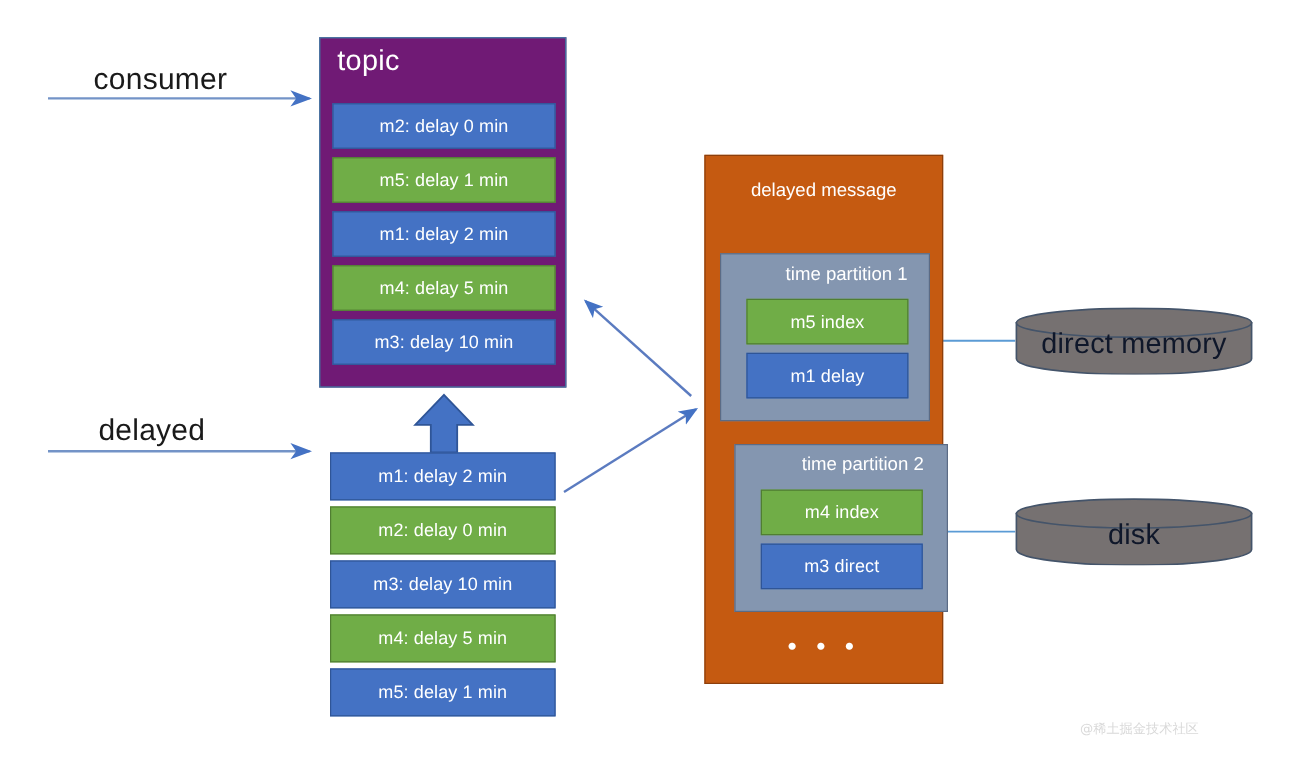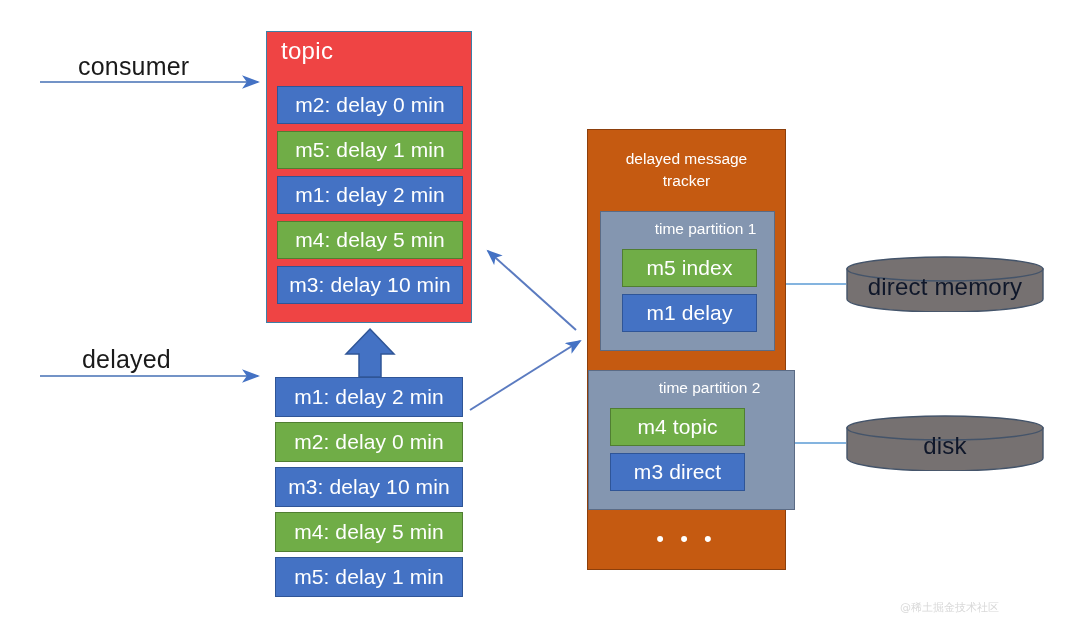--- a/index.html
+++ b/index.html
@@ -22,40 +22,40 @@
   
   .flow-label {
     font-size: 25px;
     color: #1a1a1a;
     white-space: nowrap;
     letter-spacing: 0.2px;
   }
 
   
   .topic-box {
-    background: #ef4444;
+    background: #701a75;
     border: 1px solid #3d7fa6;
     box-sizing: border-box;
   }
   .topic-title {
     position: absolute;
     left: 14px;
     top: 5px;
     font-size: 24px;
     color: #ffffff;
     letter-spacing: 0.3px;
   }
 
   
   .msg {
     box-sizing: border-box;
     display: flex;
     align-items: center;
     justify-content: center;
-    font-size: 21px;
+    font-size: 15px;
     color: #ffffff;
     letter-spacing: 0.1px;
   }
   .msg.blue  { background: #4472C4; border: 1px solid #2f5597; }
   .msg.green { background: #70AD47; border: 1px solid #507e32; }
 
   
   .tracker-box {
     background: #C55A11;
     border: 1px solid #8c3f0c;
@@ -176,32 +176,31 @@
     <div class="abs msg blue" style="left:0; top:0px;   width:188px; height:40px;">m1: delay 2 min</div>
     <div class="abs msg green" style="left:0; top:45px;  width:188px; height:40px;">m2: delay 0 min</div>
     <div class="abs msg blue" style="left:0; top:90px;  width:188px; height:40px;">m3: delay 10 min</div>
     <div class="abs msg green" style="left:0; top:135px; width:188px; height:40px;">m4: delay 5 min</div>
     <div class="abs msg blue" style="left:0; top:180px; width:188px; height:40px;">m5: delay 1 min</div>
   </div>
 
   <div class="abs tracker-box" style="left:587px; top:129px; width:199px; height:441px;">
     <div class="tracker-title">
       <div>delayed message</div>
-      <div>tracker</div>
     </div>
 
     <div class="abs partition-box" style="left:12px; top:81px; width:175px; height:140px;">
       <div class="partition-title">time partition 1</div>
       <div class="abs msg green" style="left:21px; top:37px; width:135px; height:38px;">m5 index</div>
       <div class="abs msg blue" style="left:21px; top:82px; width:135px; height:38px;">m1 delay</div>
     </div>
 
-    <div class="abs partition-box" style="left:0; top:240px; width:207px; height:140px;">
+    <div class="abs partition-box" style="left:24px; top:240px; width:178px; height:140px;">
       <div class="partition-title">time partition 2</div>
-      <div class="abs msg green" style="left:21px; top:37px; width:135px; height:38px;">m4 topic</div>
+      <div class="abs msg green" style="left:21px; top:37px; width:135px; height:38px;">m4 index</div>
       <div class="abs msg blue" style="left:21px; top:82px; width:135px; height:38px;">m3 direct</div>
     </div>
 
     <div class="ellipsis" style="top:398px;">• • •</div>
   </div>
 
   <div class="abs cyl-wrap" style="left:845px; top:256px; width:200px; height:56px;">
     <svg style="position:absolute;left:0;top:0;width:200px;height:56px;" viewBox="0 0 200 56">
       <path d="M2 13 L2 43 A98 13 0 0 0 198 43 L198 13 Z" fill="#767171" stroke="#44546A" stroke-width="1.4"></path>
       <ellipse cx="100" cy="13" rx="98" ry="12" fill="#767171" stroke="#44546A" stroke-width="1.4"></ellipse>

